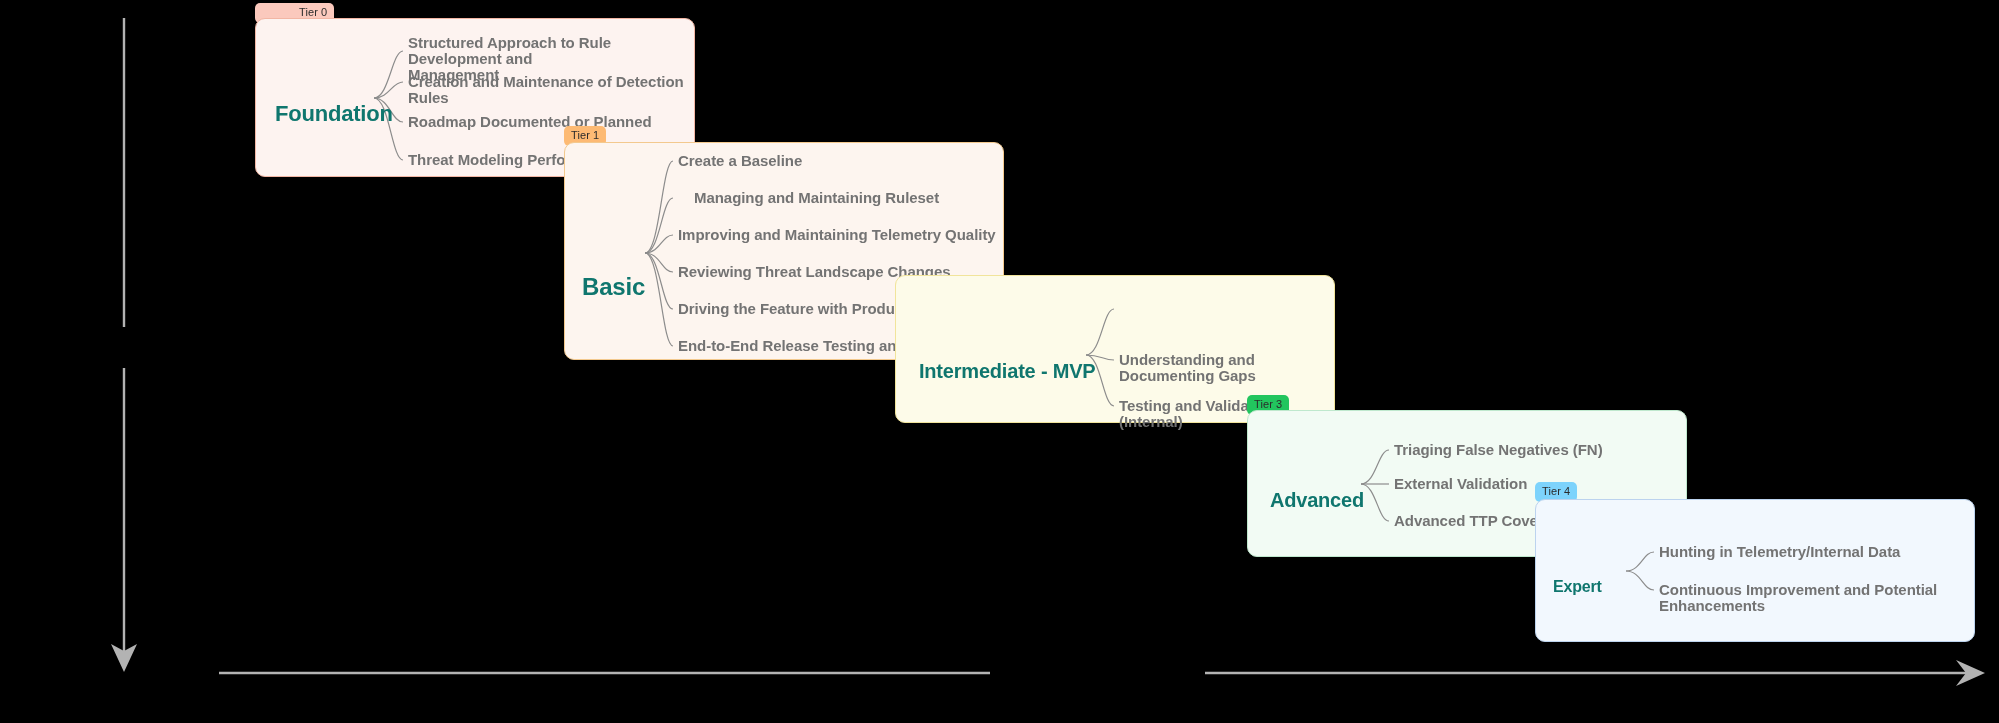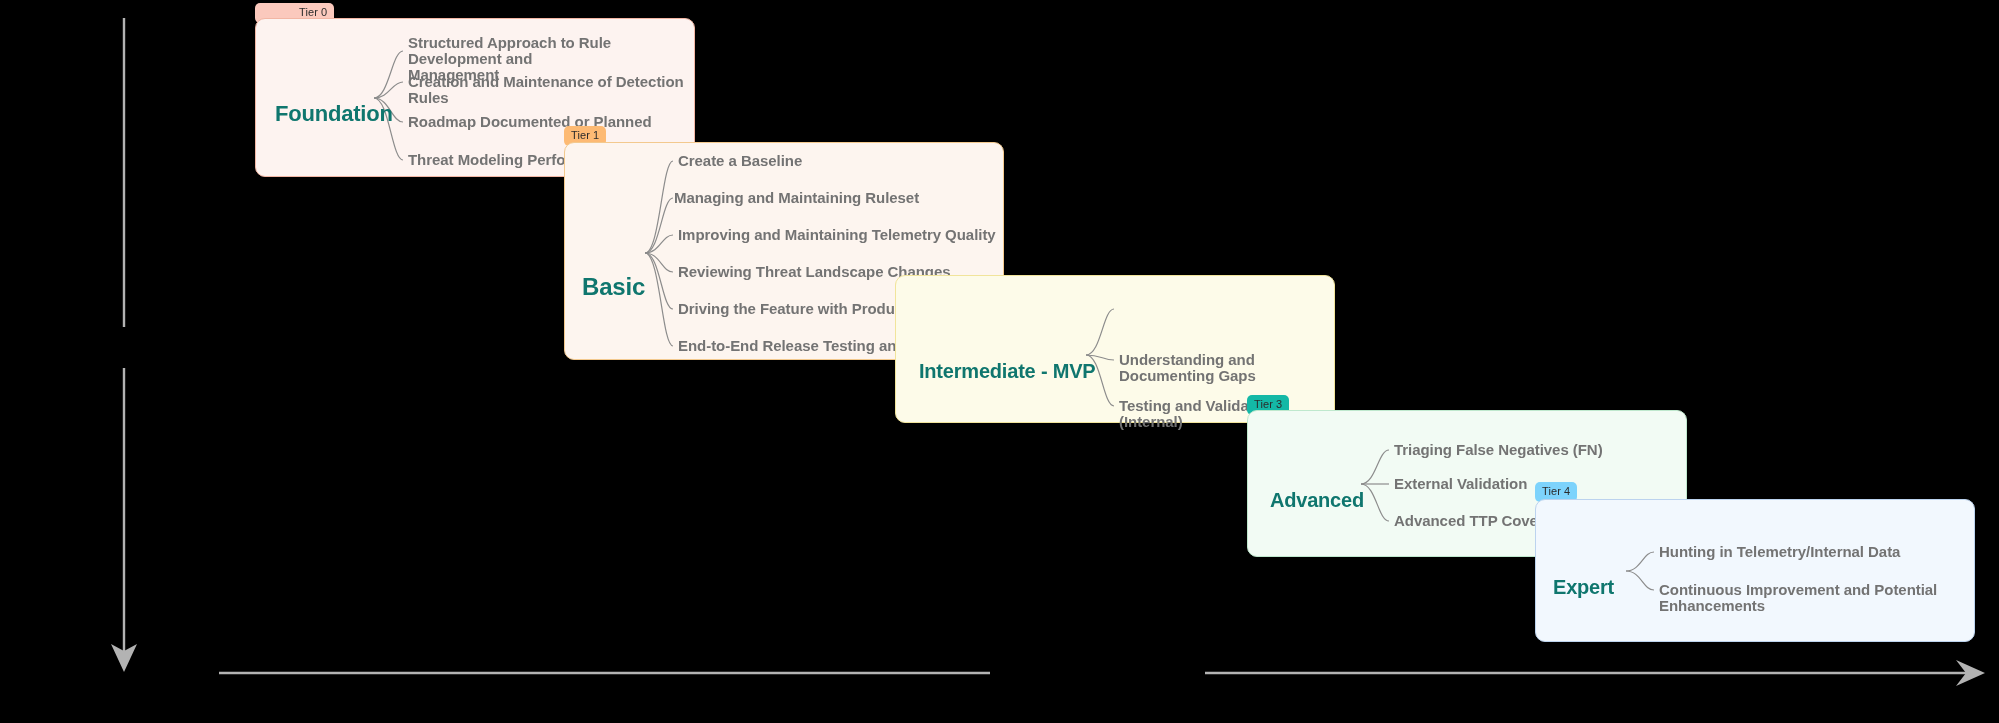--- a/index.html
+++ b/index.html
@@ -143,21 +143,21 @@
           <path d="M80,110 C95,110 97,18 108,18"></path>
           <path d="M80,110 C95,110 97,55 108,55"></path>
           <path d="M80,110 C95,110 97,92 108,92"></path>
           <path d="M80,110 C95,110 97,129 108,129"></path>
           <path d="M80,110 C95,110 97,166 108,166"></path>
           <path d="M80,110 C95,110 97,203 108,203"></path>
         </g>
       </svg>
       <div class="mm-root" style="left:17px; top:128px; font-size:24px;">Basic</div>
       <div class="mm-leaf" style="left:113px; top:10px;">Create a Baseline</div>
-      <div class="mm-leaf" style="left:109px; top:47px;">Managing and Maintaining Ruleset</div>
+      <div class="mm-leaf" style="left:129px; top:47px;">Managing and Maintaining Ruleset</div>
       <div class="mm-leaf" style="left:113px; top:84px;">Improving and Maintaining Telemetry Quality</div>
       <div class="mm-leaf" style="left:113px; top:121px;">Reviewing Threat Landscape Changes</div>
       <div class="mm-leaf" style="left:113px; top:158px;">Driving the Feature with Product Owners</div>
       <div class="mm-leaf" style="left:113px; top:195px;">End-to-End Release Testing and Validation</div>
     </div>
   </div>
 
   <div class="tier-badge b2" style="left:895px; top:259px; background:#fdefb8; color:#2b2b2b;">Tier 2</div>
 
   <div class="tier-card t2" style="left:895px; top:275px; width:440px; height:148px; background:#fdfbe9; border-color:#f1e49b;">
@@ -168,21 +168,21 @@
           <path d="M190,79 C205,79 207,84 218,84"></path>
           <path d="M190,79 C205,79 207,130 218,130"></path>
         </g>
       </svg>
       <div class="mm-root" style="left:23px; top:79px; font-size:20px;">Intermediate - MVP</div>
       <div class="mm-leaf" style="left:223px; top:76px;">Understanding and Documenting Gaps</div>
       <div class="mm-leaf" style="left:223px; top:122px;">Testing and Validation (Internal)</div>
     </div>
   </div>
 
-  <div class="tier-badge b3" style="left:1247px; top:395px; background:#14b8a6; color:#2b2b2b;">Tier 3</div>
+  <div class="tier-badge b3" style="left:1247px; top:395px; background:#22c55e; color:#2b2b2b;">Tier 3</div>
 
   <div class="tier-card t3" style="left:1247px; top:410px; width:440px; height:147px; background:#f2fbf4; border-color:#bfe8cd;">
     <div class="mm">
       <svg class="mm-branches" viewBox="0 0 440 147" width="440" height="147" preserveAspectRatio="none">
         <g fill="none" stroke="#8c8c8c" stroke-width="1.2">
           <path d="M113,73 C128,73 130,39 141,39"></path>
           <path d="M113,73 C128,73 130,73 141,73"></path>
           <path d="M113,73 C128,73 130,110 141,110"></path>
         </g>
       </svg>
@@ -196,19 +196,19 @@
   <div class="tier-badge b4" style="left:1535px; top:482px; background:#7dd3fc; color:#2b2b2b;text-align:right;">Tier 4</div>
 
   <div class="tier-card t4" style="left:1535px; top:499px; width:440px; height:143px; background:#f2f8fe; border-color:#bcd3ee;">
     <div class="mm">
       <svg class="mm-branches" viewBox="0 0 440 143" width="440" height="143" preserveAspectRatio="none">
         <g fill="none" stroke="#8c8c8c" stroke-width="1.2">
           <path d="M90,71 C105,71 107,52 118,52"></path>
           <path d="M90,71 C105,71 107,90 118,90"></path>
         </g>
       </svg>
-      <div class="mm-root" style="left:17px; top:71px; font-size:20px;">Expert</div>
+      <div class="mm-root" style="left:17px; top:71px; font-size:16px;">Expert</div>
       <div class="mm-leaf" style="left:123px; top:44px;">Hunting in Telemetry/Internal Data</div>
       <div class="mm-leaf" style="left:123px; top:82px;">Continuous Improvement and Potential Enhancements</div>
     </div>
   </div>
 
 </div>
 
 </body></html>

